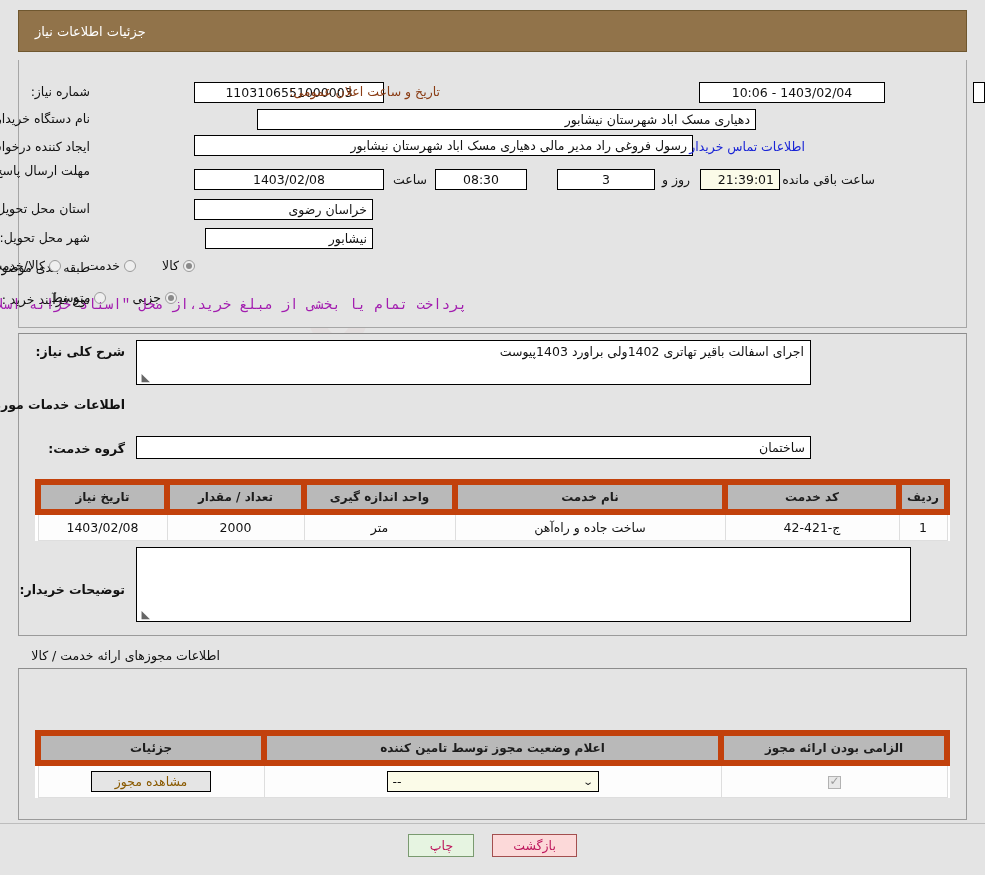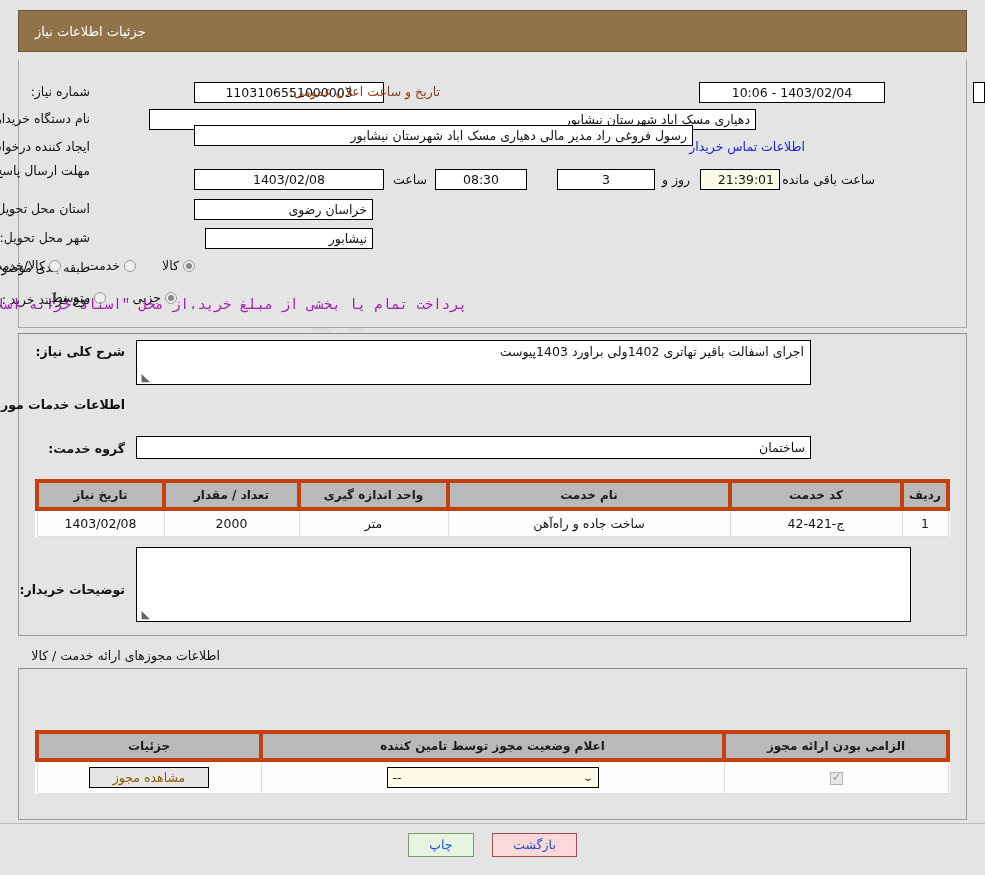--- a/index.html
+++ b/index.html
@@ -92,21 +92,21 @@
   }
   .ta .grip{
     position:absolute;left:3px;bottom:1px;width:10px;height:10px;
     color:#666;font-size:11px;line-height:10px;
   }
   
   table{border-collapse:collapse;font-size:12.5px;}
   .grid{border:1px solid #b6b6b6;background:#fff;}
   .grid th{
     background:#b9b9b9;color:#1d1d1d;font-weight:bold;
-    border:4px solid #c2410c;
+    border:6px solid #c2410c;
     padding:5px 4px;text-align:center;font-size:12px;
   }
   .grid td{
     background:#fdfdfd;border:1px solid #dedede;
     padding:5px 4px;text-align:center;color:#111;font-size:12.5px;
   }
   
   .chk{
     width:13px;height:13px;border:1px solid #b2b2b2;background:#e8e8e8;
     display:inline-block;box-sizing:border-box;position:relative;vertical-align:middle;
@@ -130,21 +130,21 @@
   .caption{
     position:absolute;font-size:12.5px;color:#111;white-space:nowrap;
   }
   
   .footer{
     position:absolute;left:0;right:0;top:830px;height:30px;
     display:flex;align-items:center;justify-content:center;gap:18px;z-index:3;
   }
   .btn{
     border:1px solid #000;font-size:12.5px;padding:3px 20px;
-    box-sizing:border-box;min-width:66px;text-align:left;color:#1d4ed8;font-family:Liberation Serif, serif;
+    box-sizing:border-box;min-width:66px;text-align:right;color:#be185d;
   }
   .btn-print{background:#e6f4e1;border-color:#7a9a70;}
   .btn-back{background:#fcd9d9;border-color:#a34f4f;}
   .hr-line{
     position:absolute;left:0;right:0;top:823px;height:1px;background:#bdbdbd;z-index:1;
   }
 </style>
 </head>
 <body>
 
@@ -195,26 +195,26 @@
 <div class="fld" style="position:absolute;top:82px;left:875px;width:0;"></div>
 <div class="fld" style="position:absolute;top:82px;left:874px;width:0;"></div>
 <div class="fld" style="position:absolute;top:82px;left:873px;width:0;"></div>
 <div class="fld" style="position:absolute;top:82px;left:872px;width:0;"></div>
 <div class="fld" style="position:absolute;top:82px;left:871px;width:0;"></div>
 <div class="fld" style="position:absolute;top:82px;right:100px;width:186px;z-index:2;">1403/02/04 - 10:06</div>
 
 <div class="row" style="top:111px;right:895px;z-index:2;">
   <span class="lbl">نام دستگاه خریدار:</span>
 </div>
-<div class="fld right" style="position:absolute;top:109px;right:229px;width:607px;z-index:2;">دهیاری مسک اباد شهرستان نیشابور</div>
+<div class="fld right" style="position:absolute;top:109px;right:229px;width:499px;z-index:2;">دهیاری مسک اباد شهرستان نیشابور</div>
 
 <div class="row" style="top:139px;right:895px;z-index:2;">
   <span class="lbl">ایجاد کننده درخواست:</span>
 </div>
-<div class="fld right" style="position:absolute;top:125px;right:292px;width:499px;z-index:2;">رسول فروغی راد مدیر مالی دهیاری مسک اباد شهرستان نیشابور</div>
+<div class="fld right" style="position:absolute;top:135px;right:292px;width:499px;z-index:2;">رسول فروغی راد مدیر مالی دهیاری مسک اباد شهرستان نیشابور</div>
 <a class="link" href="#" style="position:absolute;top:139px;right:180px;z-index:2;">اطلاعات تماس خریدار</a>
 
 <div class="row" style="top:163px;right:895px;width:88px;display:block;line-height:15px;z-index:2;">
   <span class="lbl">مهلت ارسال پاسخ: تا تاریخ:</span>
 </div>
 <div class="fld" style="position:absolute;top:169px;right:601px;width:190px;z-index:2;">1403/02/08</div>
 <span class="lbl" style="position:absolute;top:172px;right:558px;z-index:2;">ساعت</span>
 <div class="fld" style="position:absolute;top:169px;right:458px;width:92px;z-index:2;">08:30</div>
 <div class="fld" style="position:absolute;top:169px;right:330px;width:98px;z-index:2;">3</div>
 <span class="lbl" style="position:absolute;top:172px;right:295px;z-index:2;">روز و</span>

